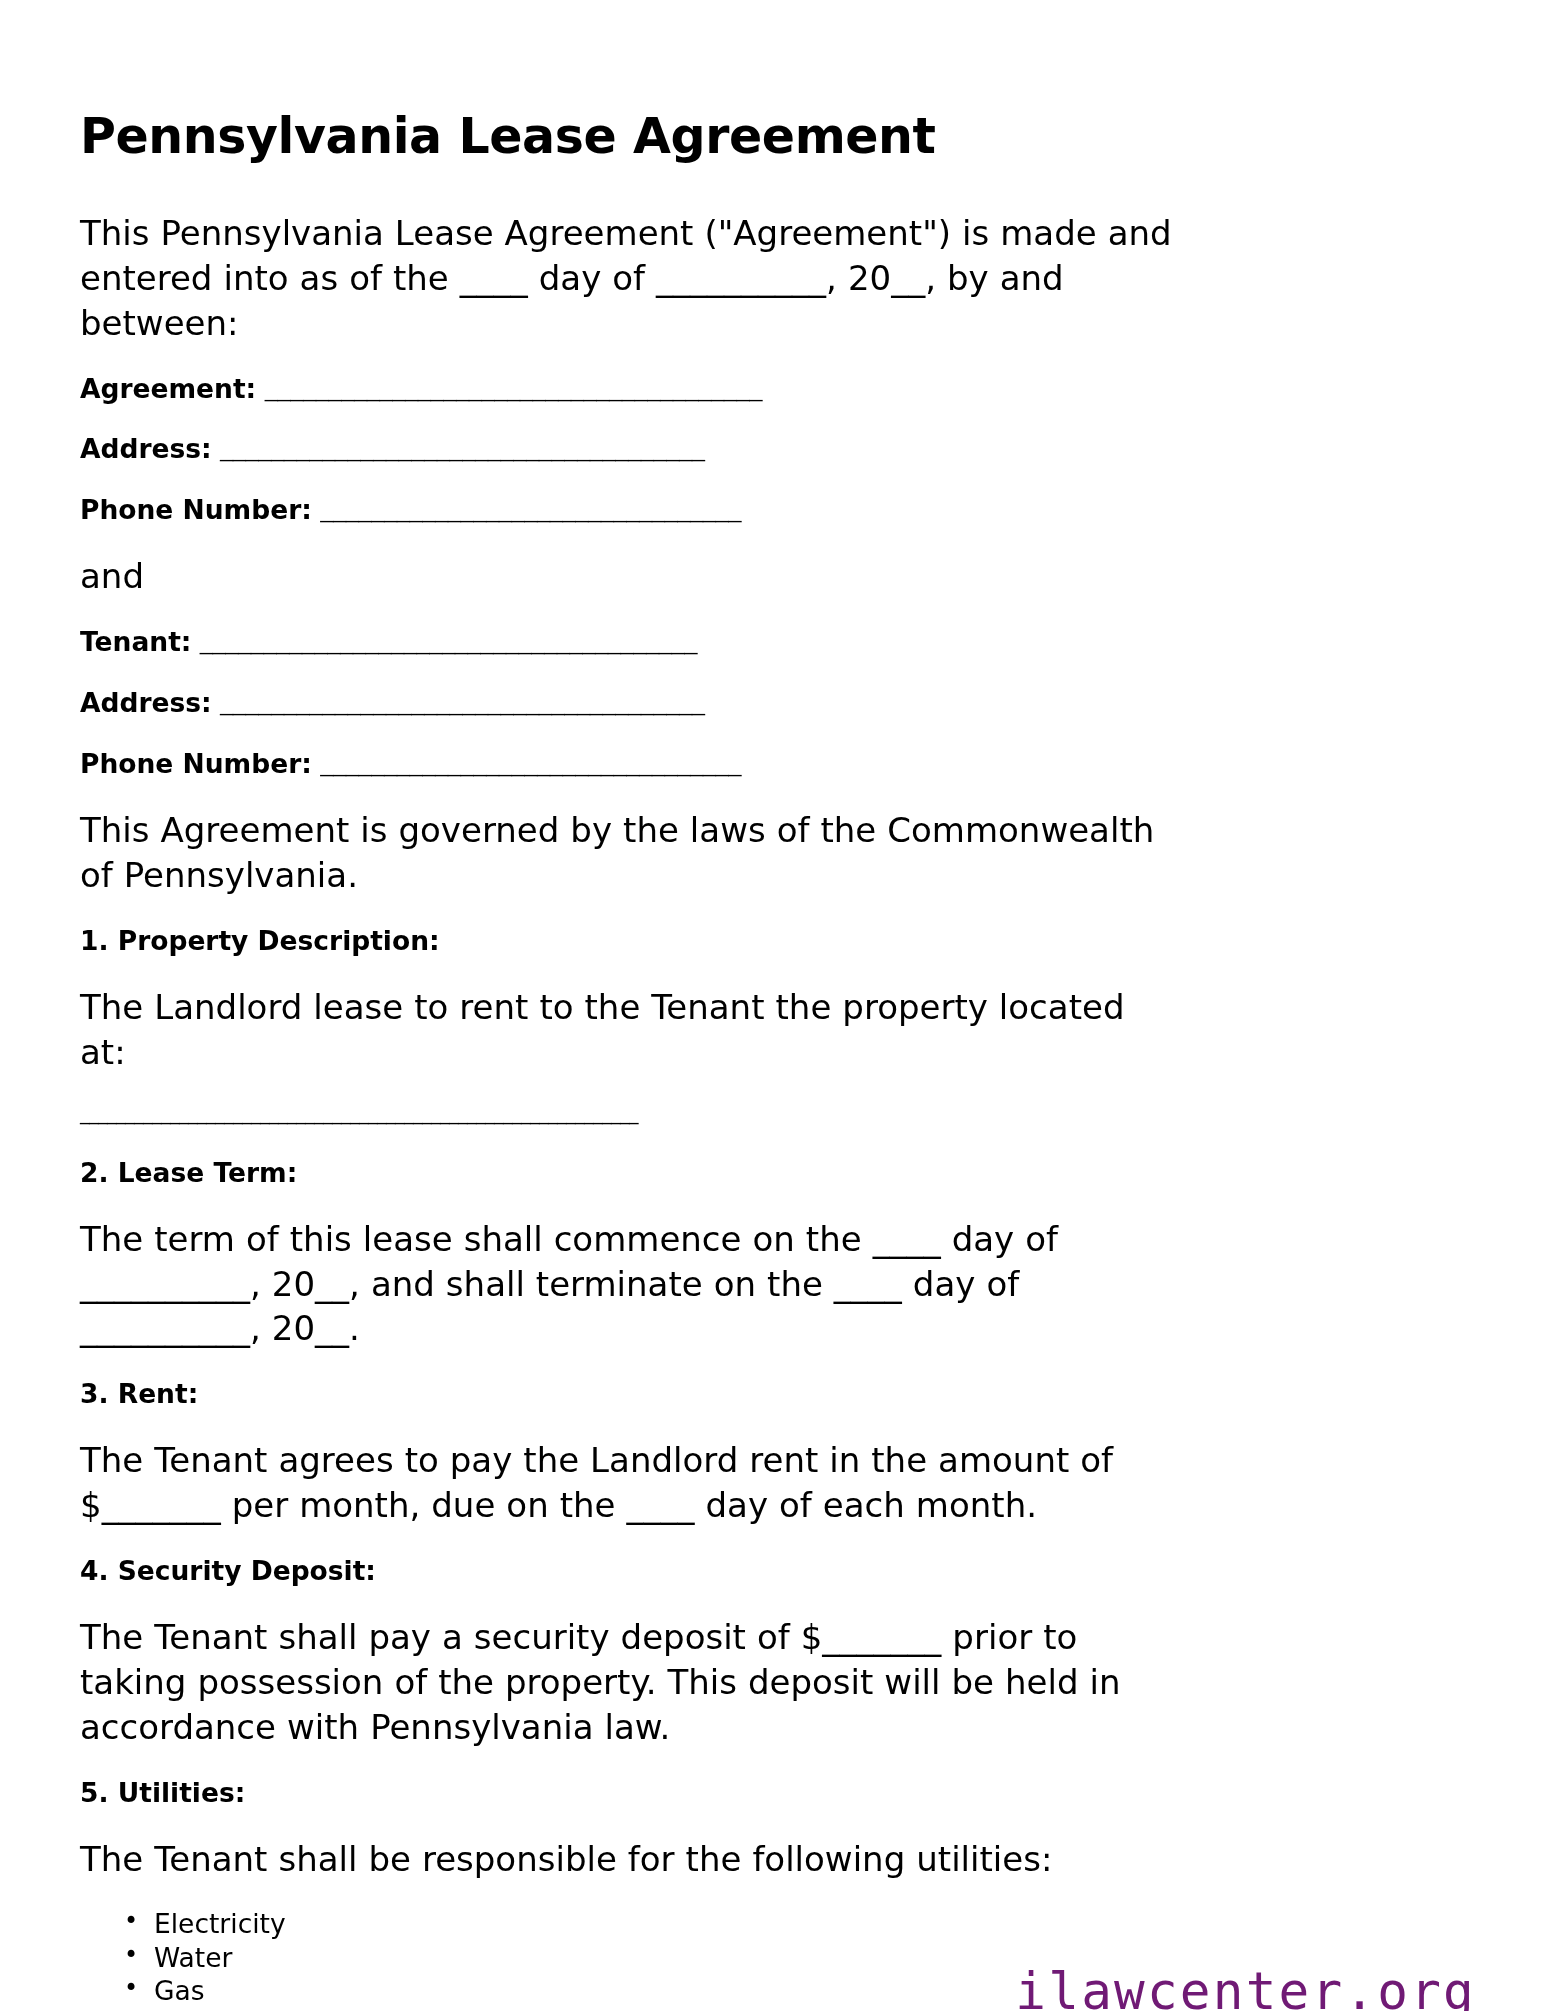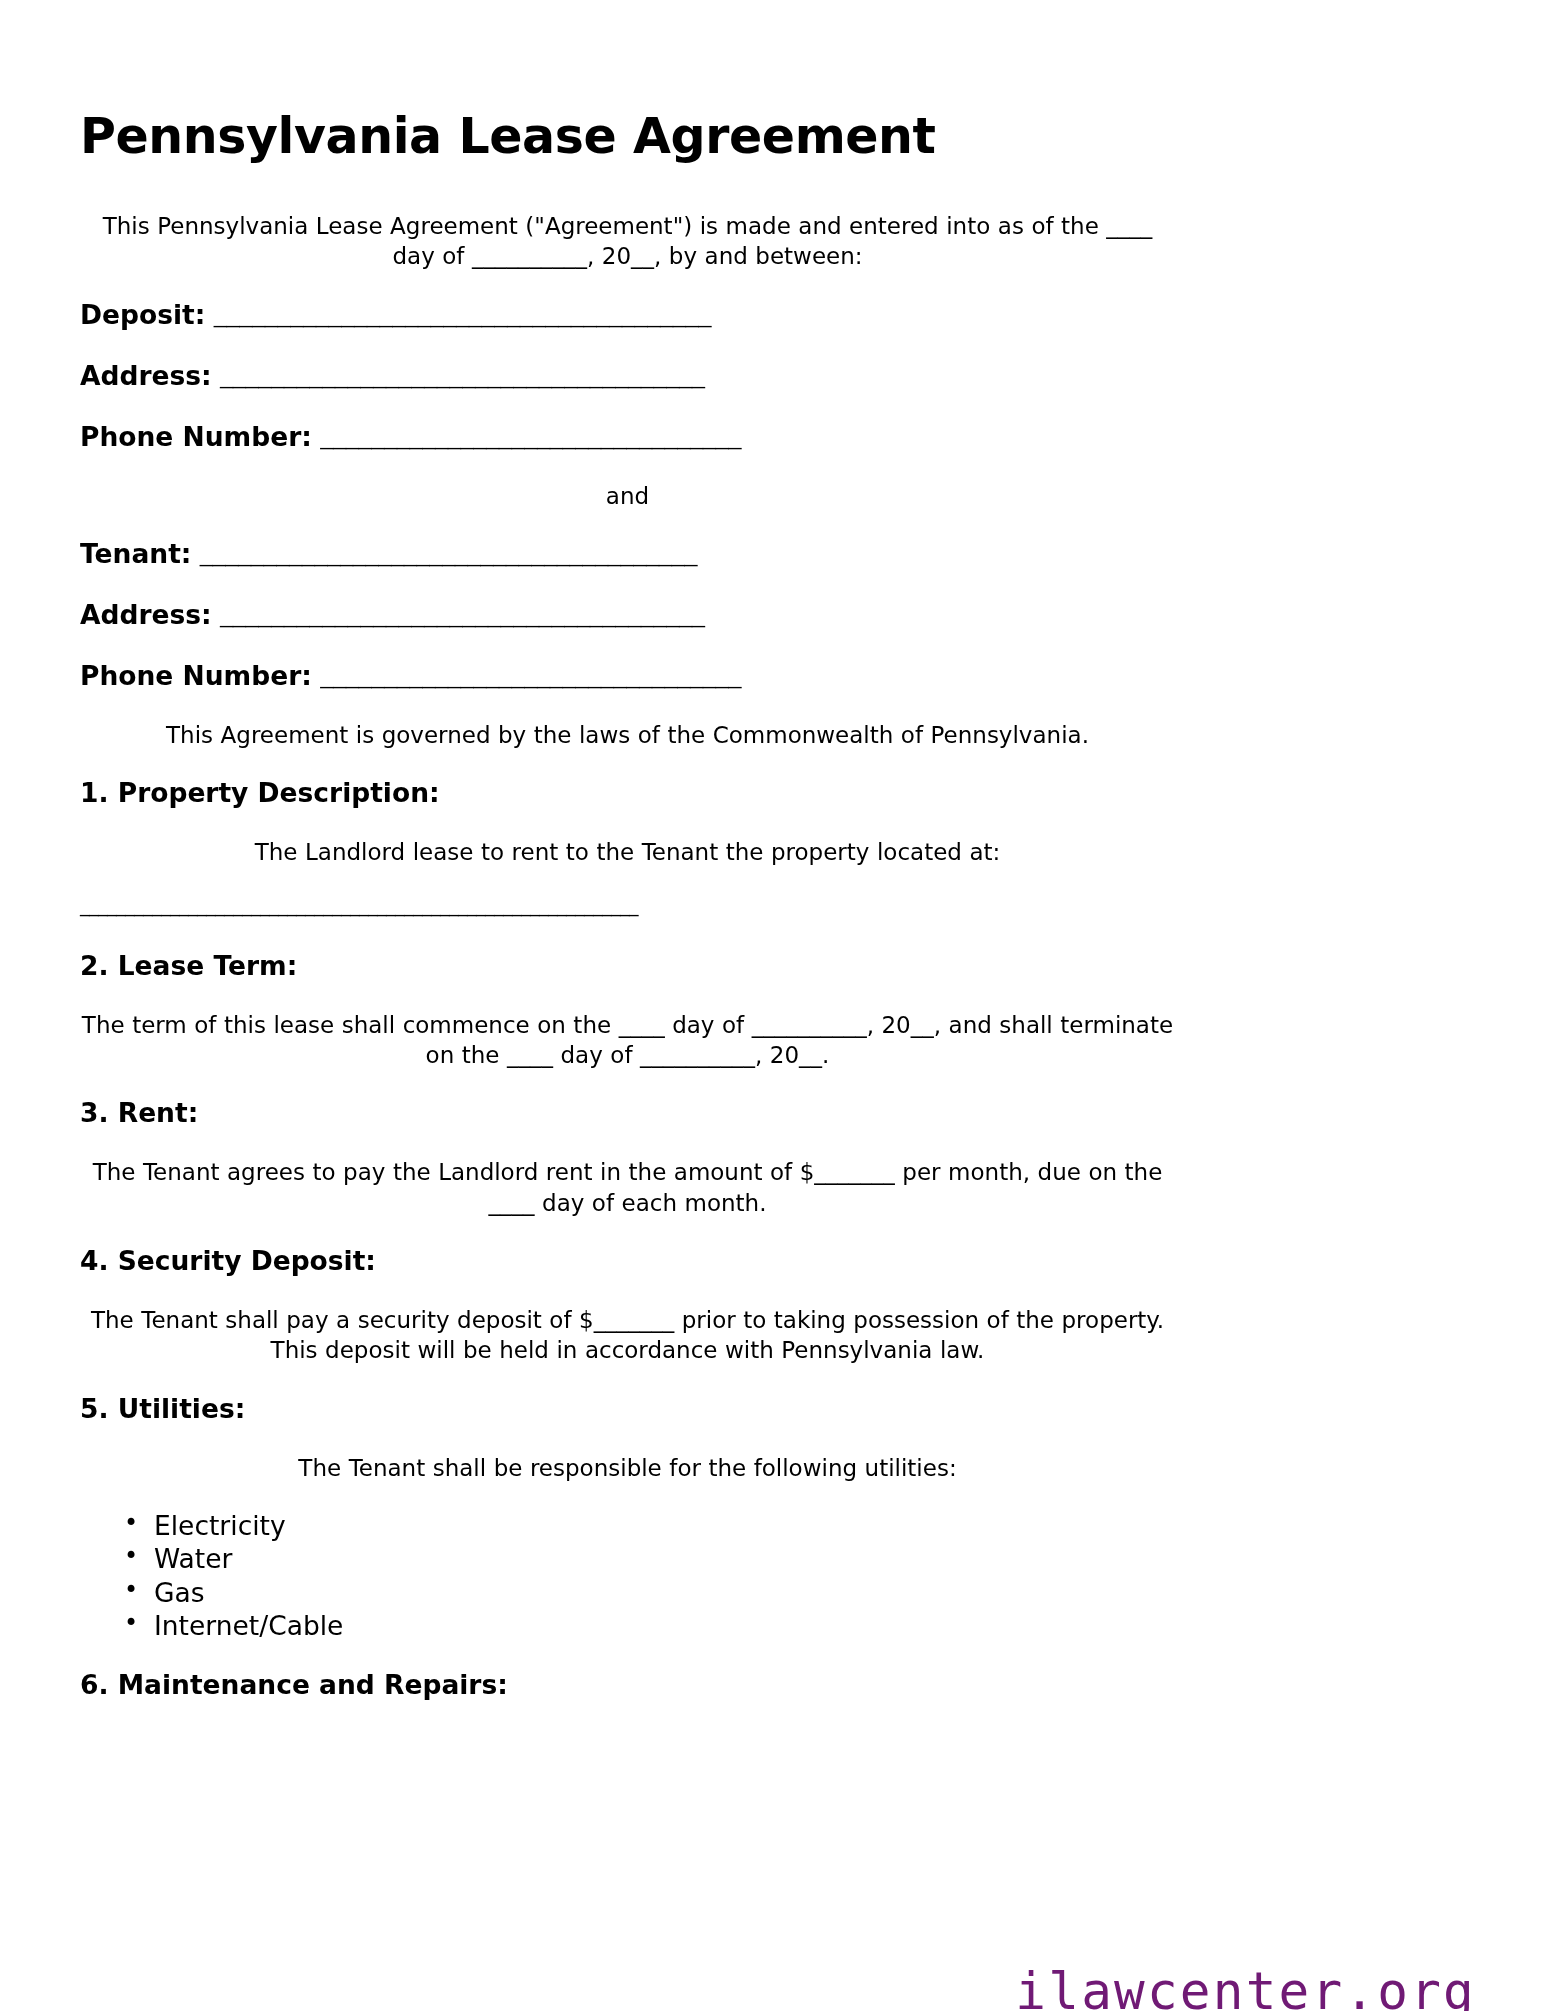--- a/index.html
+++ b/index.html
@@ -28,26 +28,25 @@
   }
   .doc-title {
     font-size: 49px;
     font-weight: bold;
     letter-spacing: -0.4px;
     line-height: 1.12;
     margin: 0 0 46px 0;
     padding: 0;
   }
   .para {
-    font-size: 23px;
+    font-size: 34px;
     line-height: 1.32;
     margin: 0 0 26px 0;
     max-width: 1095px;
     word-spacing: 0.2px;
-    text-align: center;
   }
   .field-line {
     font-size: 26.5px;
     line-height: 1.32;
     margin: 0 0 26px 0;
     white-space: nowrap;
   }
   .field-line .lbl {
     font-weight: bold;
   }
@@ -100,21 +99,21 @@
 </head>
 <body>
 
 <div class="page">
 
   <h1 class="doc-title">Pennsylvania Lease Agreement</h1>
 
   <p class="para">This Pennsylvania Lease Agreement ("Agreement") is made and entered into as of the ____ day of __________, 20__, by and between:</p>
 
   <div class="field-line">
-    <span class="lbl">Deposit:</span>
+    <span class="lbl">Agreement:</span>
     <span class="blank">_______________________________________</span>
   </div>
 
   <div class="field-line">
     <span class="lbl">Address:</span>
     <span class="blank">______________________________________</span>
   </div>
 
   <div class="field-line">
     <span class="lbl">Phone Number:</span>

